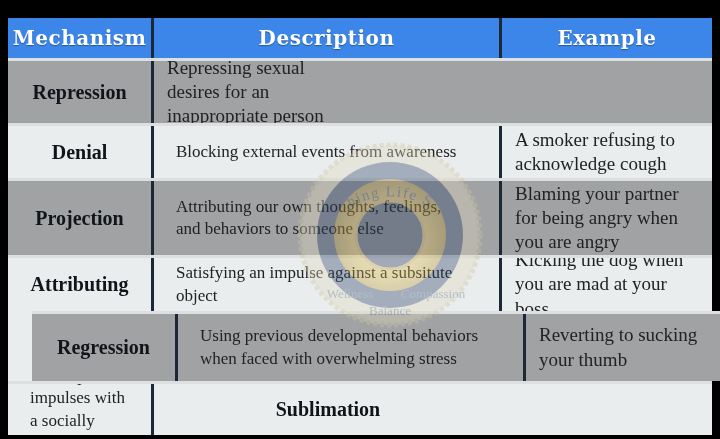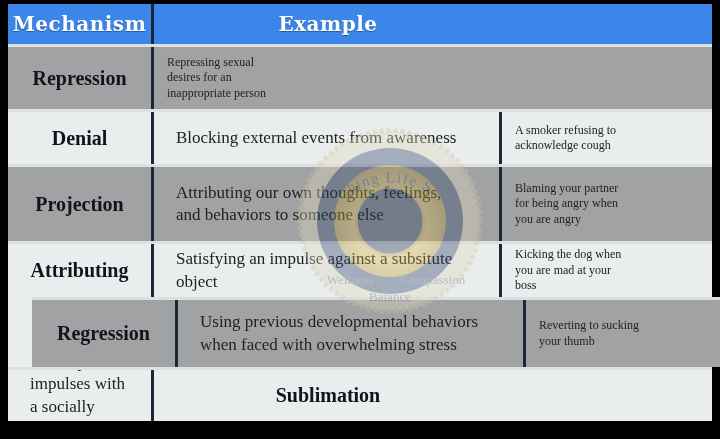--- a/index.html
+++ b/index.html
@@ -5,21 +5,21 @@
   html,body{margin:0;padding:0;background:#000;}
   .stage{
     position:relative;
     width:720px;height:439px;
     background:var(--frame,#000000);
     overflow:hidden;
     font-family:"Liberation Serif","DejaVu Serif",serif;
   }
   .table{
     position:absolute;
-    left:8px;top:4px;
+    left:8px;top:18px;
     width:704px;height:417px;
     background:var(--row-light,#e9edee);
   }
   .row{
     display:grid;
     grid-template-columns:146px 348px 210px;
     box-sizing:border-box;
     width:704px;
   }
   .row + .row{border-top:3px solid var(--separator,#dce0e1);}
@@ -58,21 +58,21 @@
   }
   .desc{
     padding-left:22px;padding-right:8px;
     font-size:17px;
     line-height:1.3;
     color:var(--body-text,#222222);
     white-space:pre-line;
   }
   .ex{
     padding-left:13px;padding-right:6px;
-    font-size:12px;
+    font-size:19px;
     line-height:1.28;
     color:var(--body-text,#222222);
     white-space:pre-line;
   }
   .watermark{
     position:absolute;
     left:282px;top:122px;
     width:200px;height:215px;
     opacity:.38;
     pointer-events:none;
@@ -80,20 +80,21 @@
   }
 </style>
 </head>
 <body>
 
 <div class="stage">
   <div class="table">
 
     <div class="row header">
       <div class="cell hcell">Mechanism</div>
+      <div class="cell hcell">Description</div>
       <div class="cell hcell">Example</div>
     </div>
 
     <div class="row r0 gray">
       <div class="cell mech">Repression</div>
       <div class="cell ex">Repressing sexual
 desires for an
 inappropriate person</div>
     </div>
 

